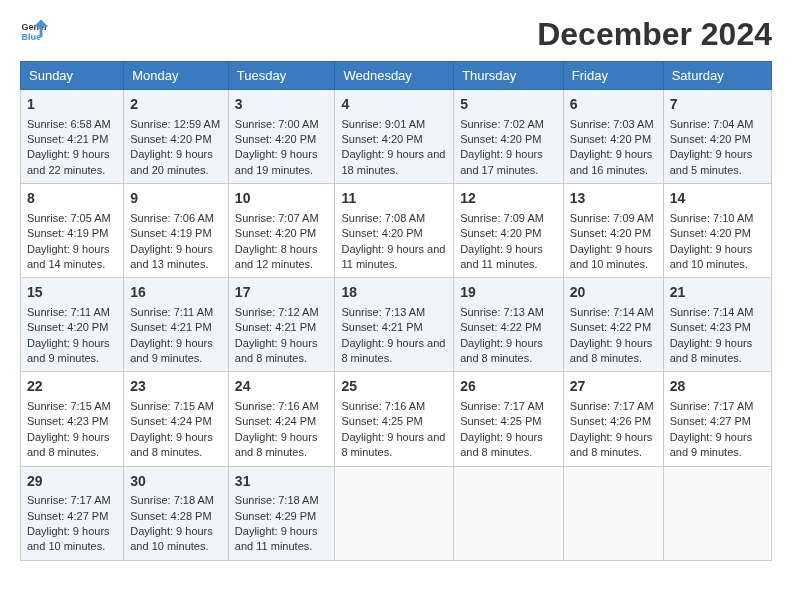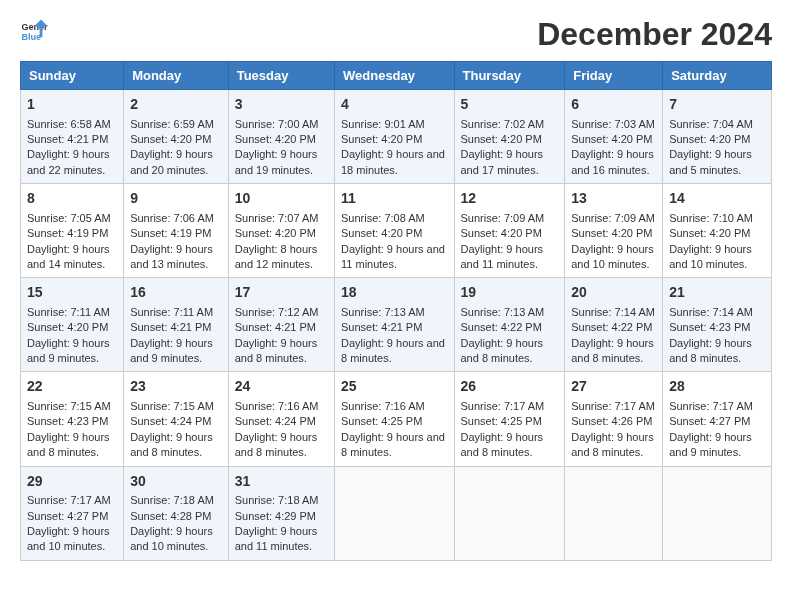--- a/index.html
+++ b/index.html
@@ -39,21 +39,21 @@
     }
     table {
       width: 100%;
       border-collapse: collapse;
       font-size: 11px;
     }
     thead tr th {
       background-color: #3a7abf;
       color: #fff;
       font-size: 13px;
-      font-weight: bold;
+      font-weight: normal;
       padding: 6px 8px;
       text-align: left;
       border: 1px solid #2e6aa8;
     }
     tbody tr td {
       border: 1px solid #ccc;
       padding: 5px 6px;
       vertical-align: top;
       color: #333;
       line-height: 1.4;
@@ -98,21 +98,21 @@
         <th>Tuesday</th>
         <th>Wednesday</th>
         <th>Thursday</th>
         <th>Friday</th>
         <th>Saturday</th>
       </tr>
   </thead>
   <tbody id="calendar-body">
   <tr>
         <td><span class="day-number">1</span><span>Sunrise: 6:58 AM</span><br><span>Sunset: 4:21 PM</span><br><span>Daylight: 9 hours and 22 minutes.</span></td>
-        <td><span class="day-number">2</span><span>Sunrise: 6:59 AM</span><br><span>Sunset: 4:20 PM</span><br><span>Daylight: 9 hours and 20 minutes.</span></td>
+        <td><span class="day-number">2</span><span>Sunrise: 12:59 AM</span><br><span>Sunset: 4:20 PM</span><br><span>Daylight: 9 hours and 20 minutes.</span></td>
         <td><span class="day-number">3</span><span>Sunrise: 7:00 AM</span><br><span>Sunset: 4:20 PM</span><br><span>Daylight: 9 hours and 19 minutes.</span></td>
         <td><span class="day-number">4</span><span>Sunrise: 9:01 AM</span><br><span>Sunset: 4:20 PM</span><br><span>Daylight: 9 hours and 18 minutes.</span></td>
         <td><span class="day-number">5</span><span>Sunrise: 7:02 AM</span><br><span>Sunset: 4:20 PM</span><br><span>Daylight: 9 hours and 17 minutes.</span></td>
         <td><span class="day-number">6</span><span>Sunrise: 7:03 AM</span><br><span>Sunset: 4:20 PM</span><br><span>Daylight: 9 hours and 16 minutes.</span></td>
         <td><span class="day-number">7</span><span>Sunrise: 7:04 AM</span><br><span>Sunset: 4:20 PM</span><br><span>Daylight: 9 hours and 5 minutes.</span></td>
       </tr>
       <tr>
         <td><span class="day-number">8</span><span>Sunrise: 7:05 AM</span><br><span>Sunset: 4:19 PM</span><br><span>Daylight: 9 hours and 14 minutes.</span></td>
         <td><span class="day-number">9</span><span>Sunrise: 7:06 AM</span><br><span>Sunset: 4:19 PM</span><br><span>Daylight: 9 hours and 13 minutes.</span></td>
         <td><span class="day-number">10</span><span>Sunrise: 7:07 AM</span><br><span>Sunset: 4:20 PM</span><br><span>Daylight: 8 hours and 12 minutes.</span></td>

